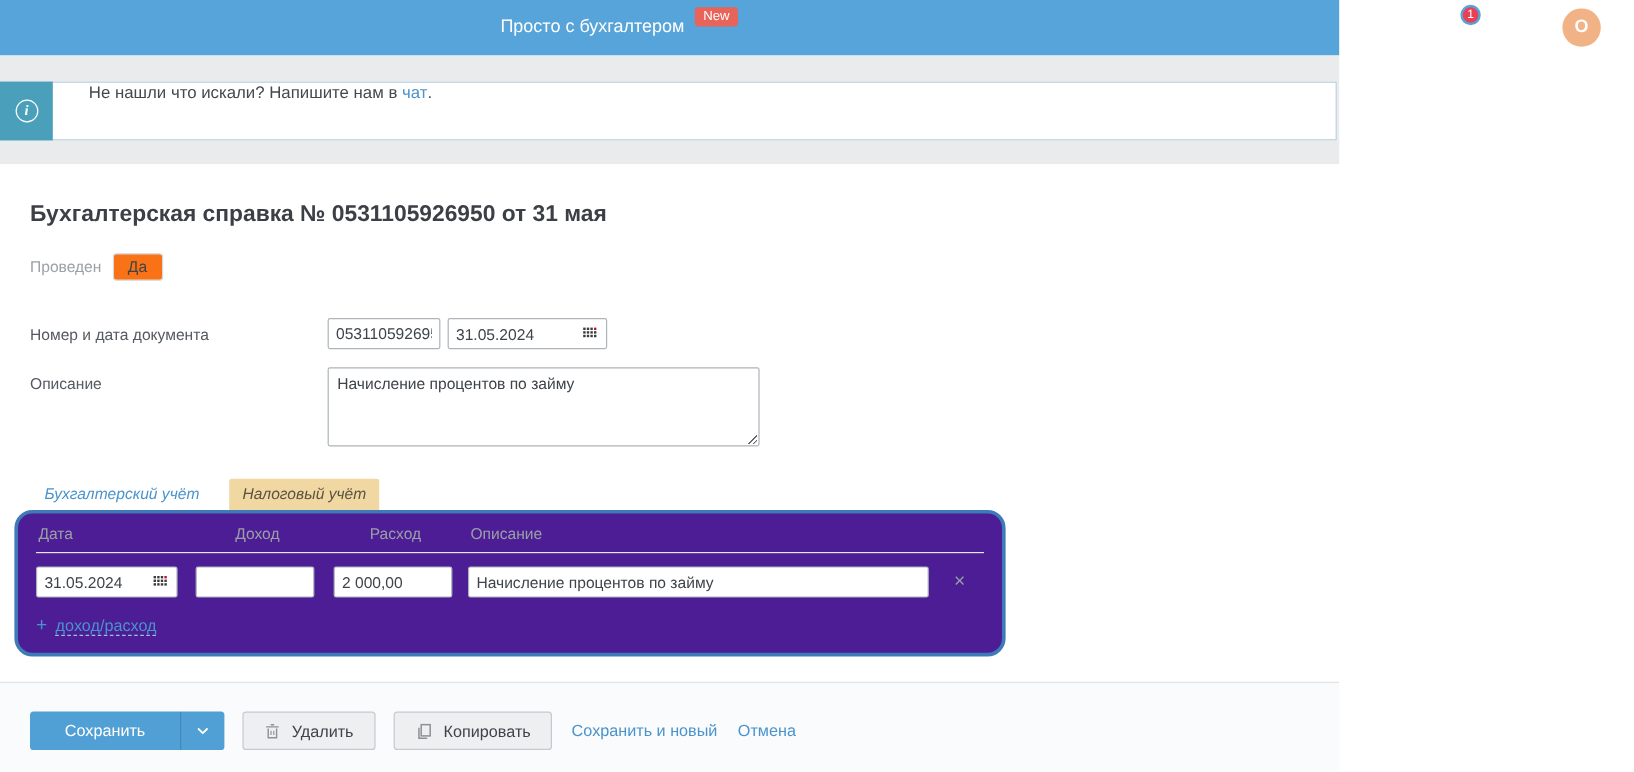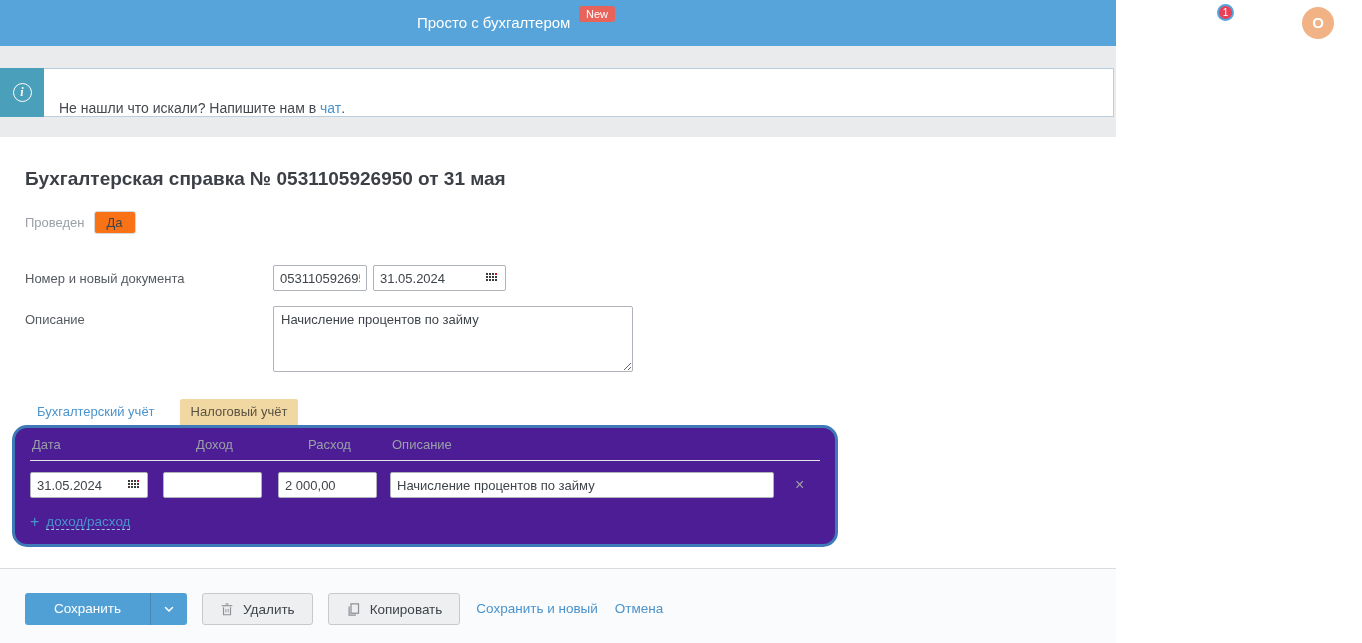--- a/index.html
+++ b/index.html
@@ -53,21 +53,21 @@
   }
   .banner-info {
     width: 44px; margin: -1px 0 -1px -1px; flex: none;
     background: #4aa0bb; display: flex; align-items: center; justify-content: center;
   }
   .info-circle {
     width: 19px; height: 19px; border: 1.5px solid #fff; border-radius: 50%;
     color: #fff; font-size: 12px; line-height: 16px; text-align: center;
     font-family: "Liberation Serif", serif; font-style: italic; font-weight: bold;
   }
-  .banner-text { display: flex; align-items: flex-end; padding-left: 15px; font-size: 14px; color: #45494e; }
+  .banner-text { display: flex; align-items: flex-start; padding-left: 30px; font-size: 14px; color: #45494e; }
   .banner-text a { color: #4a93cc; text-decoration: none; cursor: pointer; }
 
   
   .content { flex: 1; background: #fff; padding: 0 25px; position: relative; }
   .doc-title { margin-top: 31px; font-size: 19px; font-weight: bold; color: #3c4046; }
 
   .posted-row { display: flex; align-items: center; margin-top: 21px; gap: 9px; }
   .posted-label { color: #9ba1a7; font-size: 13px; }
   .posted-btn {
     background: #f97316; border: 1px solid #d7dadd; border-radius: 3px;
@@ -97,21 +97,21 @@
   .cal-icon i.red { background: #c4122f; }
 
   textarea.desc-area {
     width: 360px; height: 66px; resize: both;
     border: 1px solid #aeb4b9; border-radius: 2px;
     font-family: "Liberation Sans", sans-serif; font-size: 13px; color: #3f444a;
     padding: 5px 7px; outline: none;
   }
 
   
-  .tabs { display: flex; align-items: flex-end; margin-top: 27px; padding-left: 12px; }
+  .tabs { display: flex; align-items: flex-end; margin-top: 27px; padding-left: 12px; font-style: italic; }
   .tab-inactive { color: #4a93cc; font-size: 13px; padding: 5px 0 6px 0; cursor: pointer; }
   .tab-active {
     background: #f1d8a3; color: #5a5342; font-size: 13px;
     padding: 5px 11px 6px 11px; margin-left: 25px; border-radius: 2px 2px 0 0; cursor: pointer;
   }
 
   
   .panel {
     margin-left: -13px; width: 826px;
     border: 3px solid #3e7ab8; border-radius: 15px;
@@ -220,21 +220,21 @@
 
   <div class="content">
     <div class="doc-title">Бухгалтерская справка № 0531105926950 от 31 мая</div>
 
     <div class="posted-row">
       <span class="posted-label">Проведен</span>
       <button class="posted-btn">Да</button>
     </div>
 
     <div class="form-row row-numdate">
-      <div class="form-label">Номер и новый документа</div>
+      <div class="form-label">Номер и дата документа</div>
       <input type="text" class="num-input" value="053110592695" style="">
       <div class="date-wrap">
         <input type="text" class="date-input" value="31.05.2024" style="">
         <span class="cal-icon">
           <i></i>
             <i></i>
             <i></i>
             <i class="red"></i>
             <i></i>
             <i></i>

